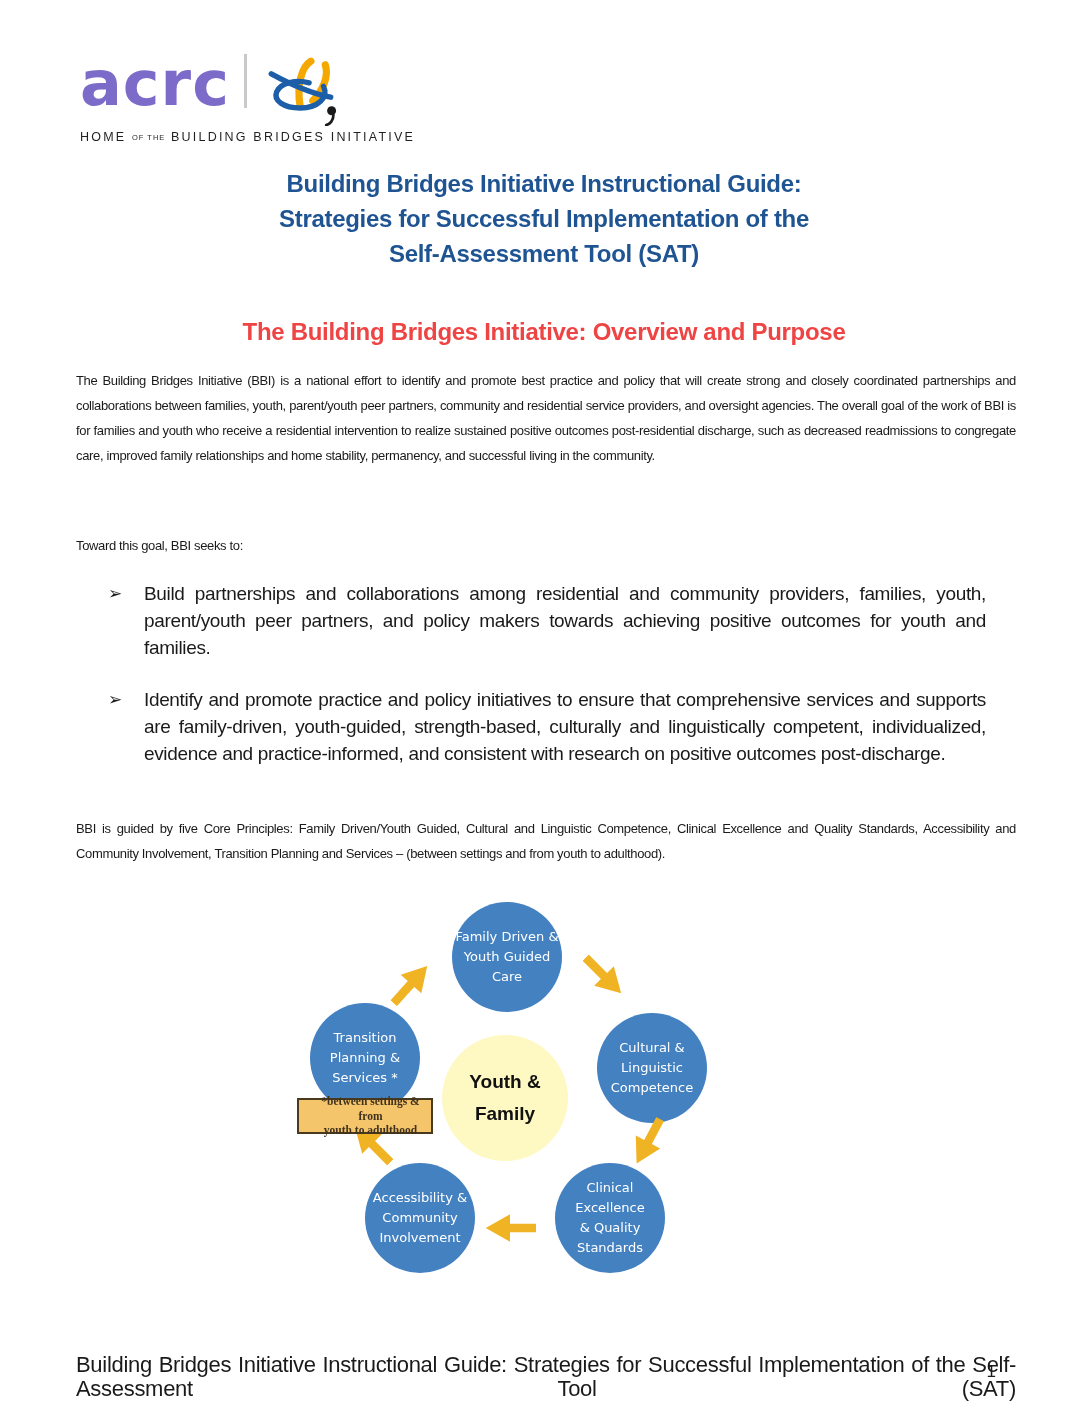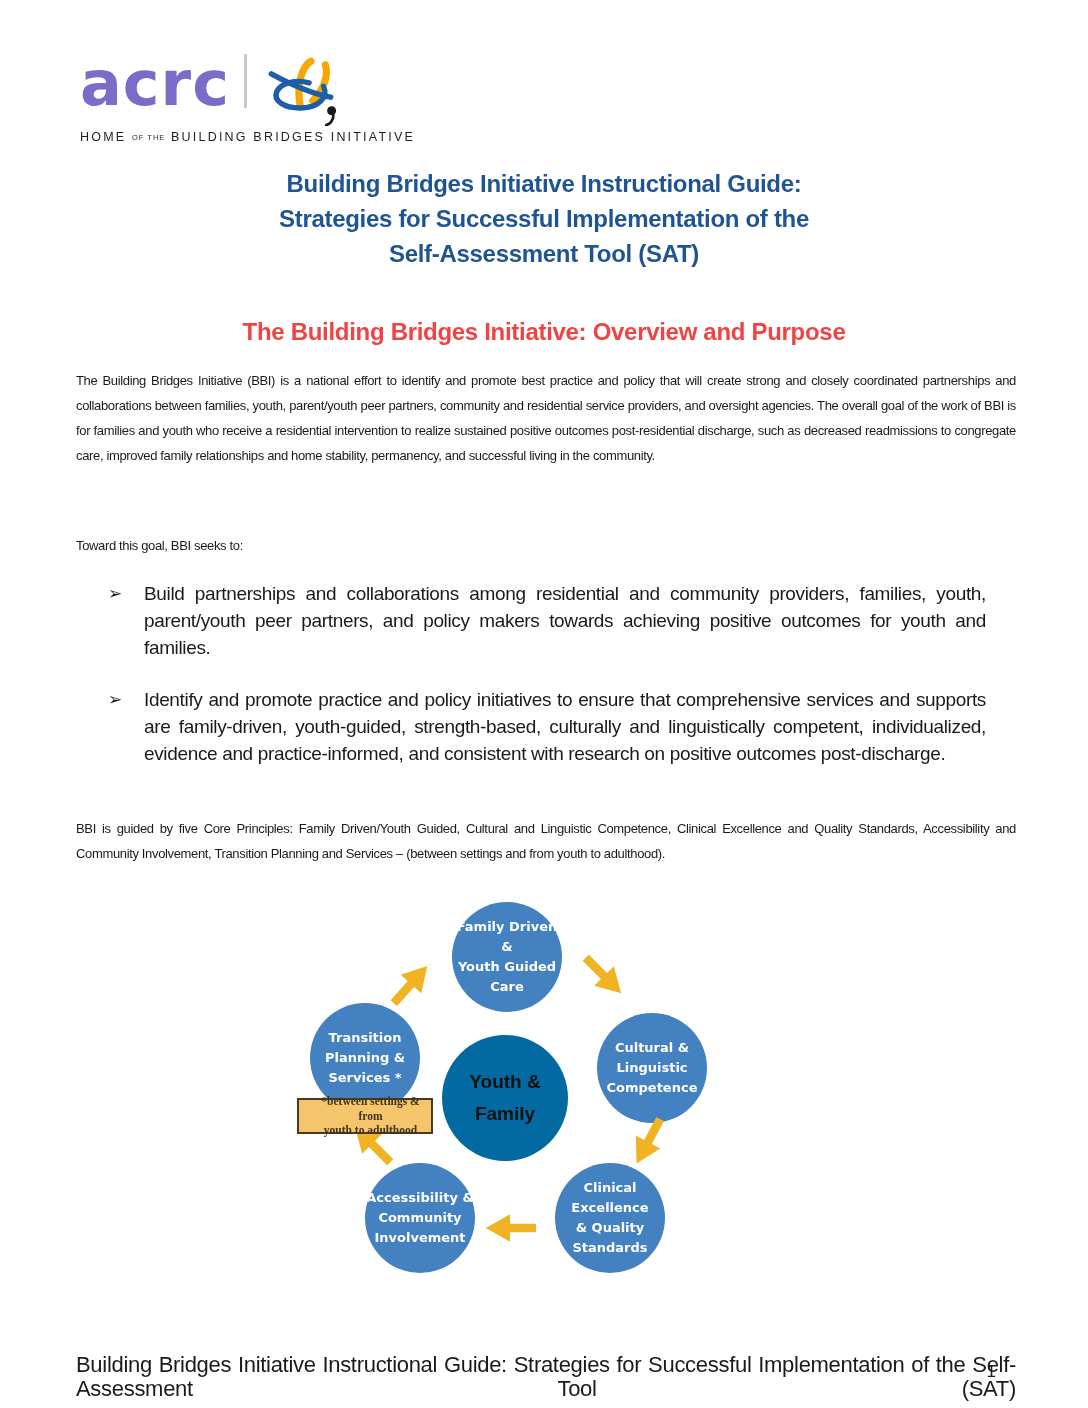--- a/index.html
+++ b/index.html
@@ -50,30 +50,30 @@
     font-size:19px; line-height:27px; letter-spacing:-0.35px; text-align:justify;
   }
   .bullets .marker { position:absolute; left:0; top:0; font-size:17px; }
   
   .diagram { position:absolute; top:900px; left:290px; width:480px; height:392px; }
   .circle {
     position:absolute; width:110px; height:110px; border-radius:50%;
     background:#4381c1; color:#ffffff;
     display:flex; align-items:center; justify-content:center;
     text-align:center; white-space:pre-line;
-    font-family:"DejaVu Sans", sans-serif; font-size:13px; line-height:1.55;font-weight:bold;
+    font-family:"DejaVu Sans", sans-serif; font-size:13px; line-height:1.55;
   }
   .c-top          { left:162px; top:2px; }
   .c-right        { left:307px; top:113px; }
   .c-left         { left:20px;  top:103px; }
   .c-bottom-left  { left:75px;  top:263px; }
   .c-bottom-right { left:265px; top:263px; }
   .c-center {
     left:152px; top:135px; width:126px; height:126px;
-    background:#0369a1; color:#111111; z-index:2;
+    background:#fef9c3; color:#111111; z-index:2;
     font-family:"Liberation Sans", sans-serif;
     font-weight:700; font-size:19px; line-height:1.7;
   }
   .note-box {
     position:absolute; left:7px; top:198px; width:136px; height:36px; z-index:5;
     background:#f4c56a; border:2px solid #473a1f;
     display:flex; align-items:center; justify-content:center;
     text-align:center; white-space:pre-line;
     font-family:"Liberation Serif", serif; font-weight:700;
     font-size:11.5px; line-height:1.25; color:#40321e;padding-left:11px;

